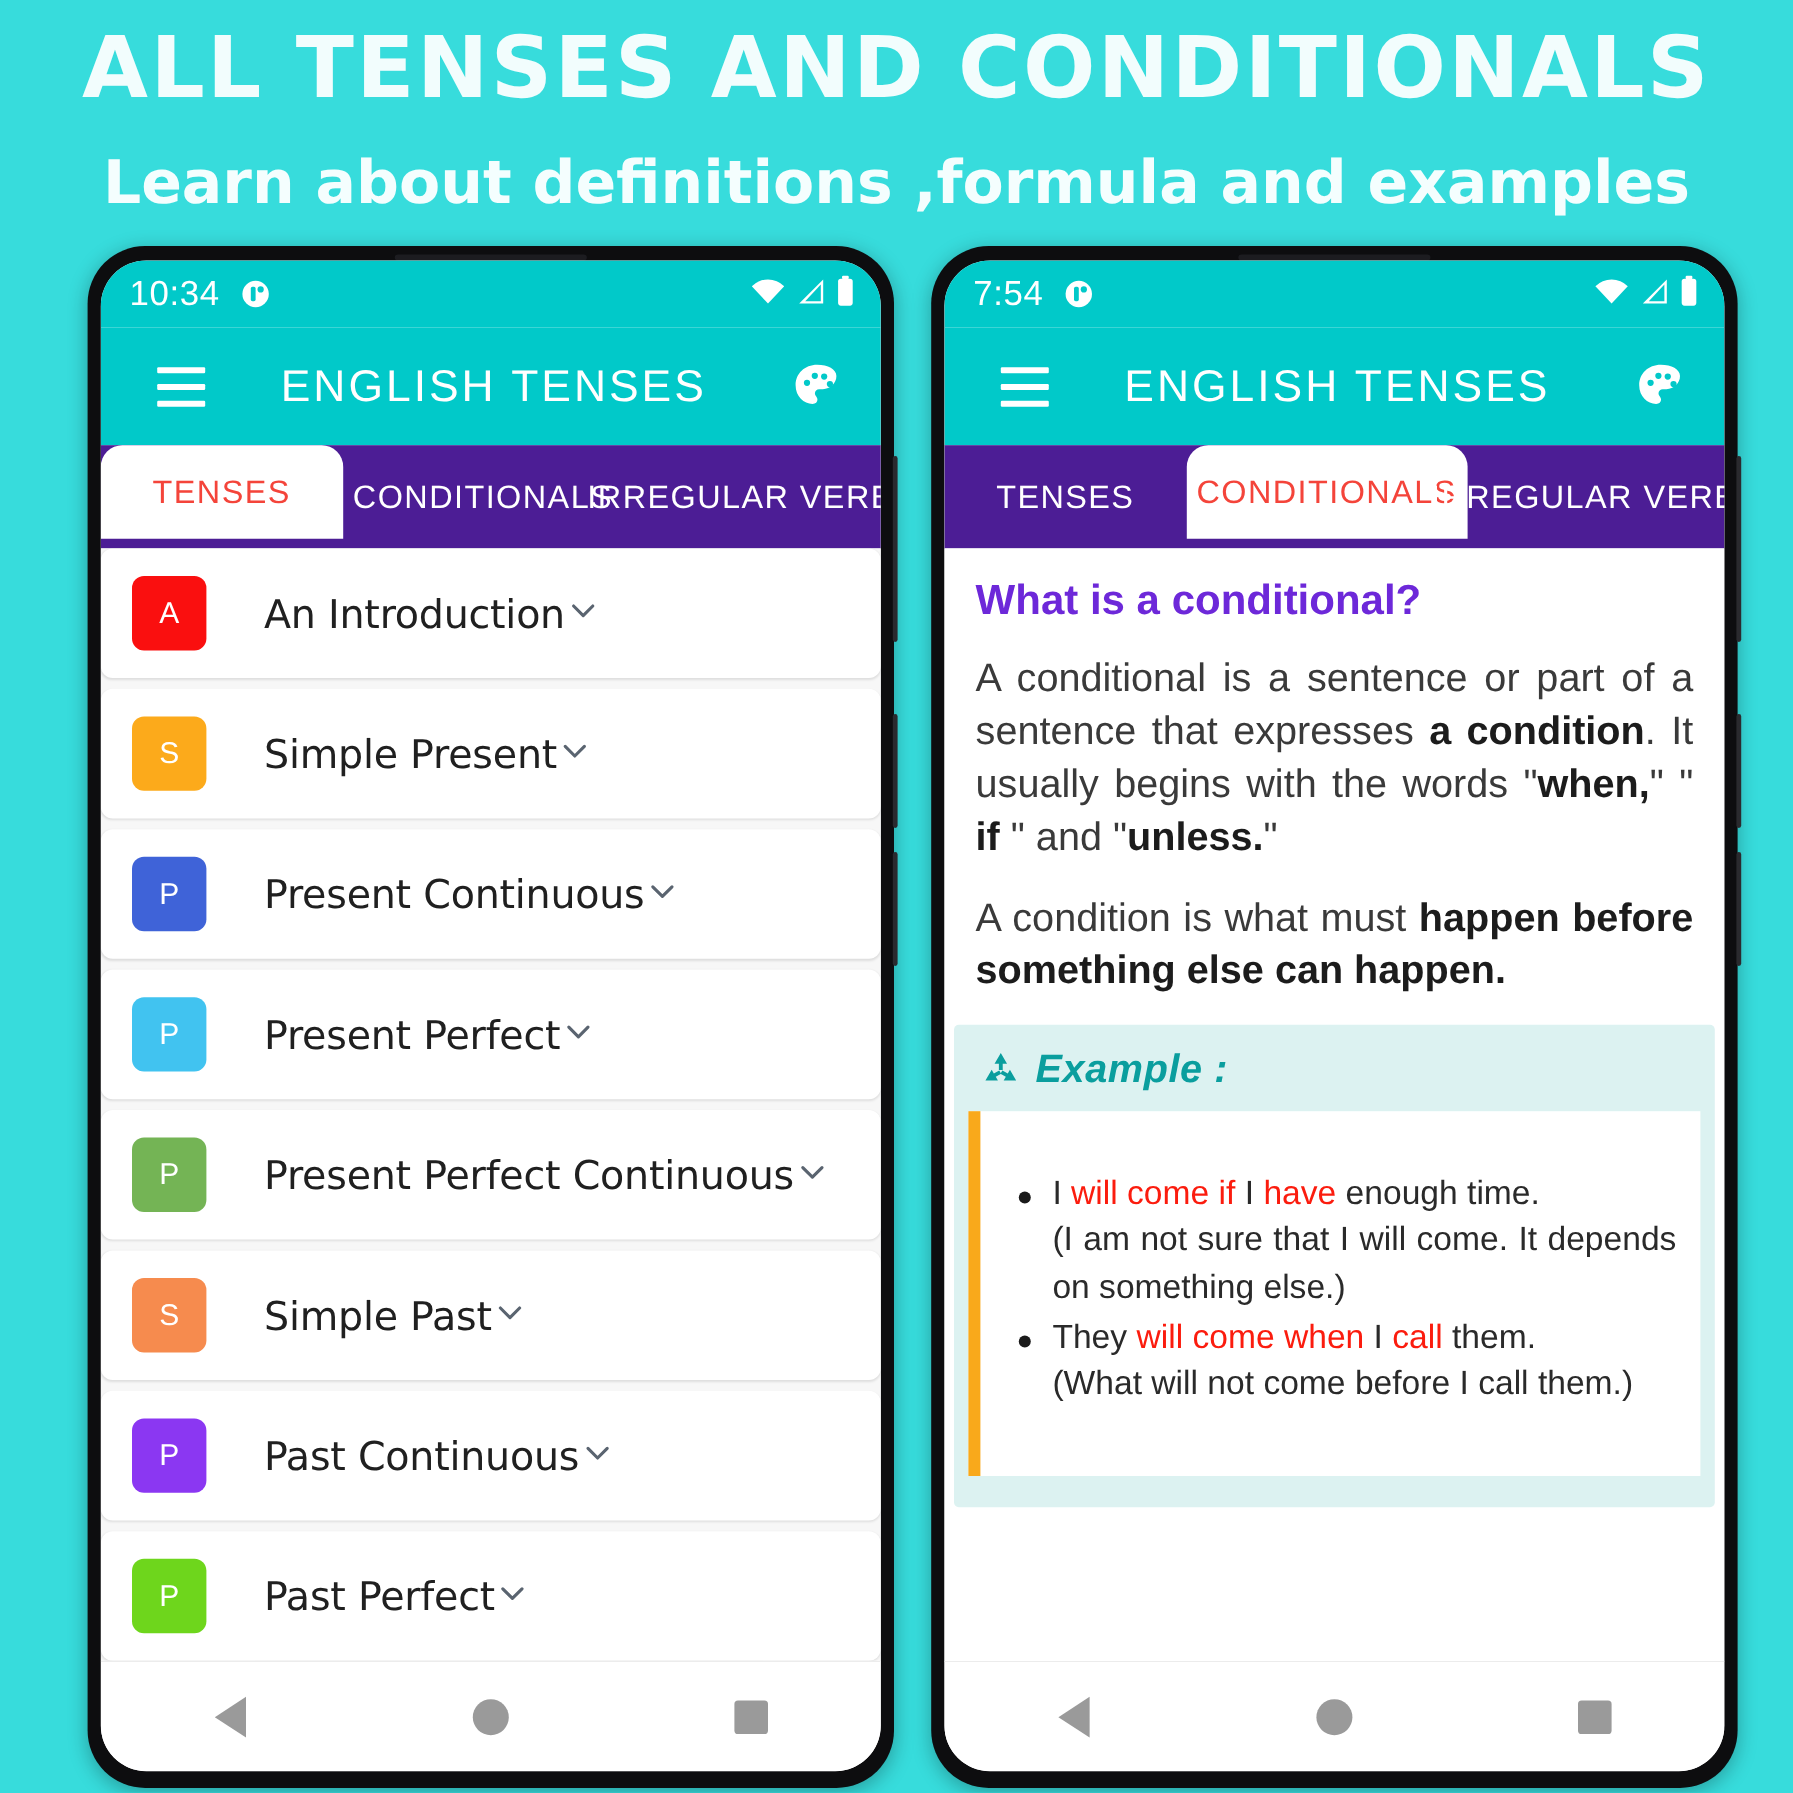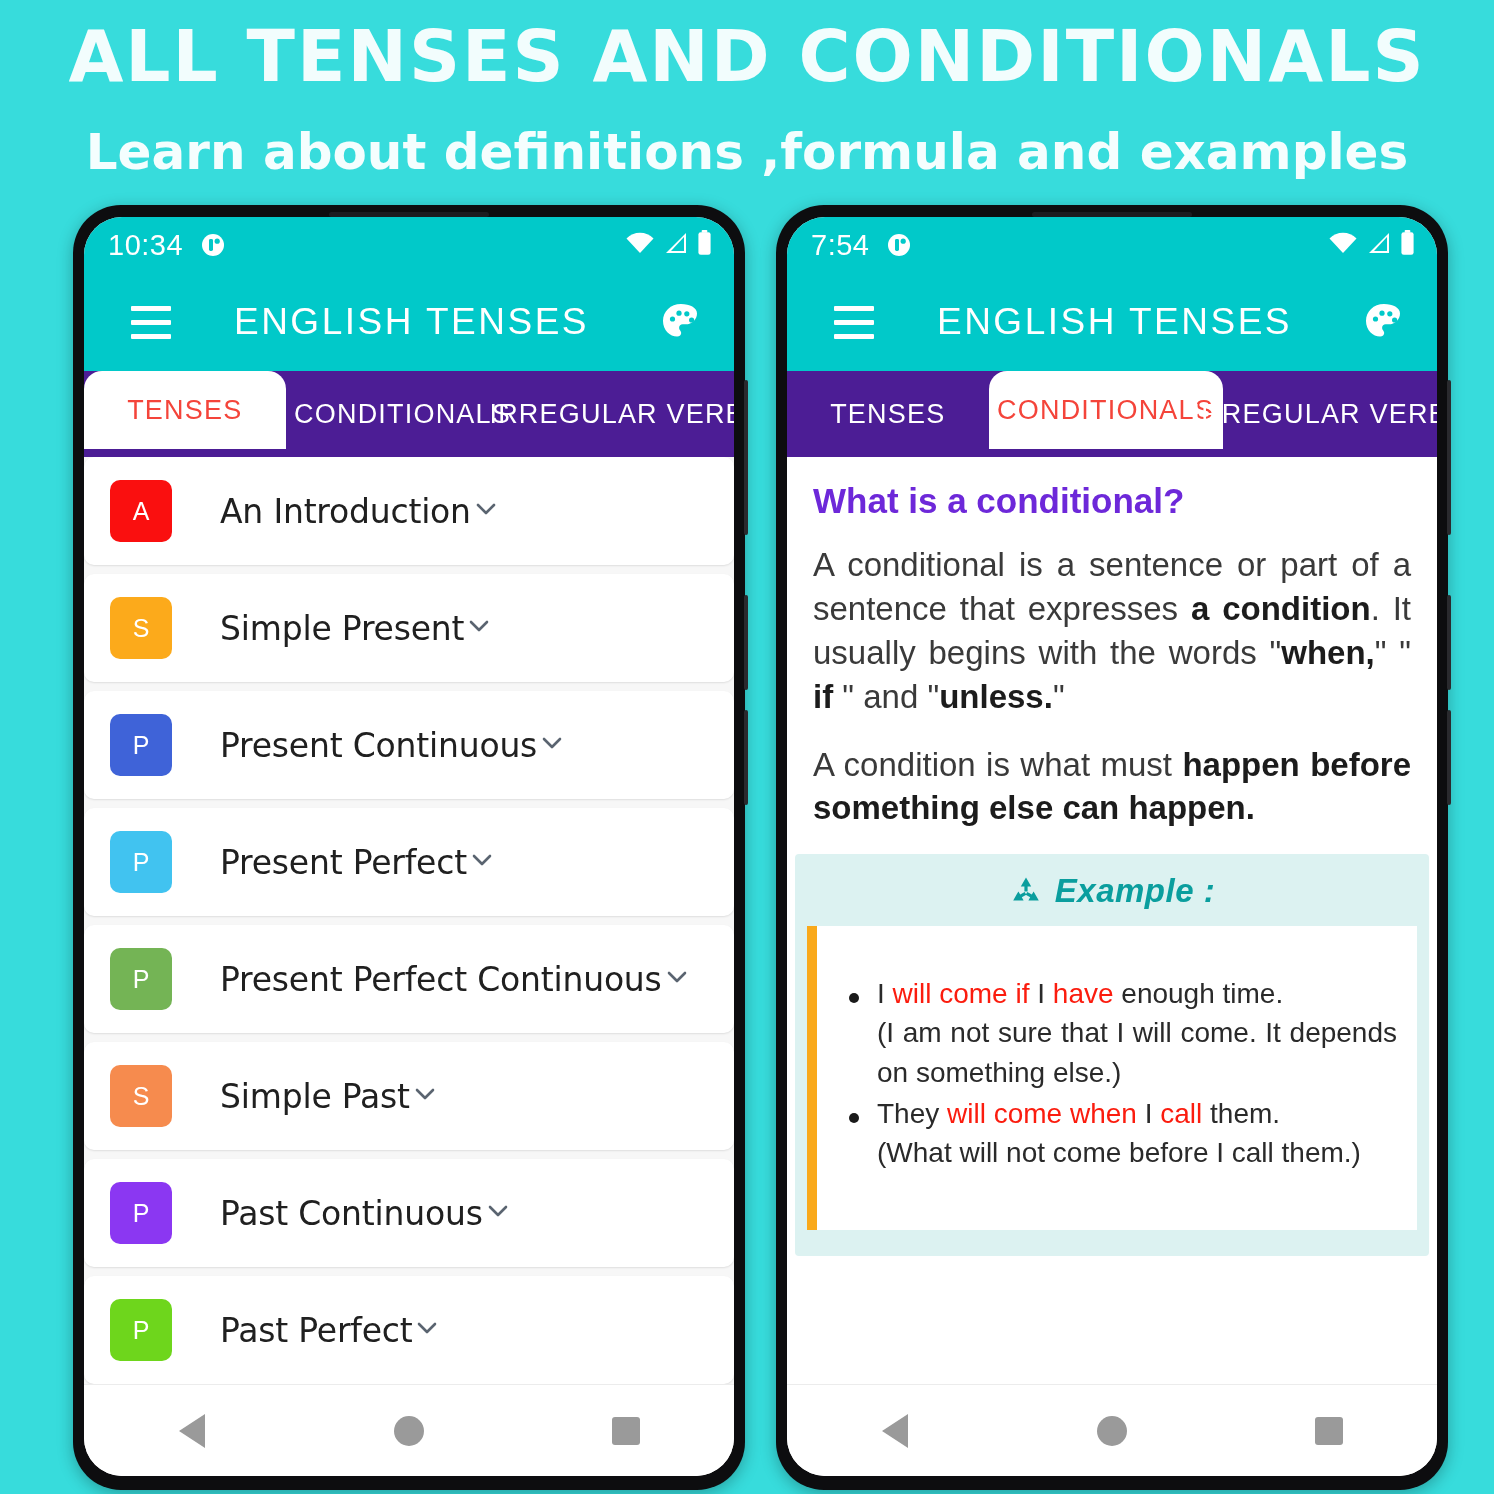--- a/index.html
+++ b/index.html
@@ -263,21 +263,20 @@
     margin: 6px 8px 0 8px;
     background: #dcf2f1;
     border-radius: 4px;
     padding: 18px 0 26px 0;
   }
   .example-head {
     display: flex;
     align-items: center;
     gap: 12px;
     padding: 0 22px 16px 22px;
-    justify-content: center;
   }
   .recycle-icon { width: 34px; height: 34px; display:block; }
   .example-title {
     color: #0a9e9e;
     font-size: 33px;
     font-weight: 700;
     font-style: italic;
     letter-spacing: 0.5px;
   }
   .example-body {

